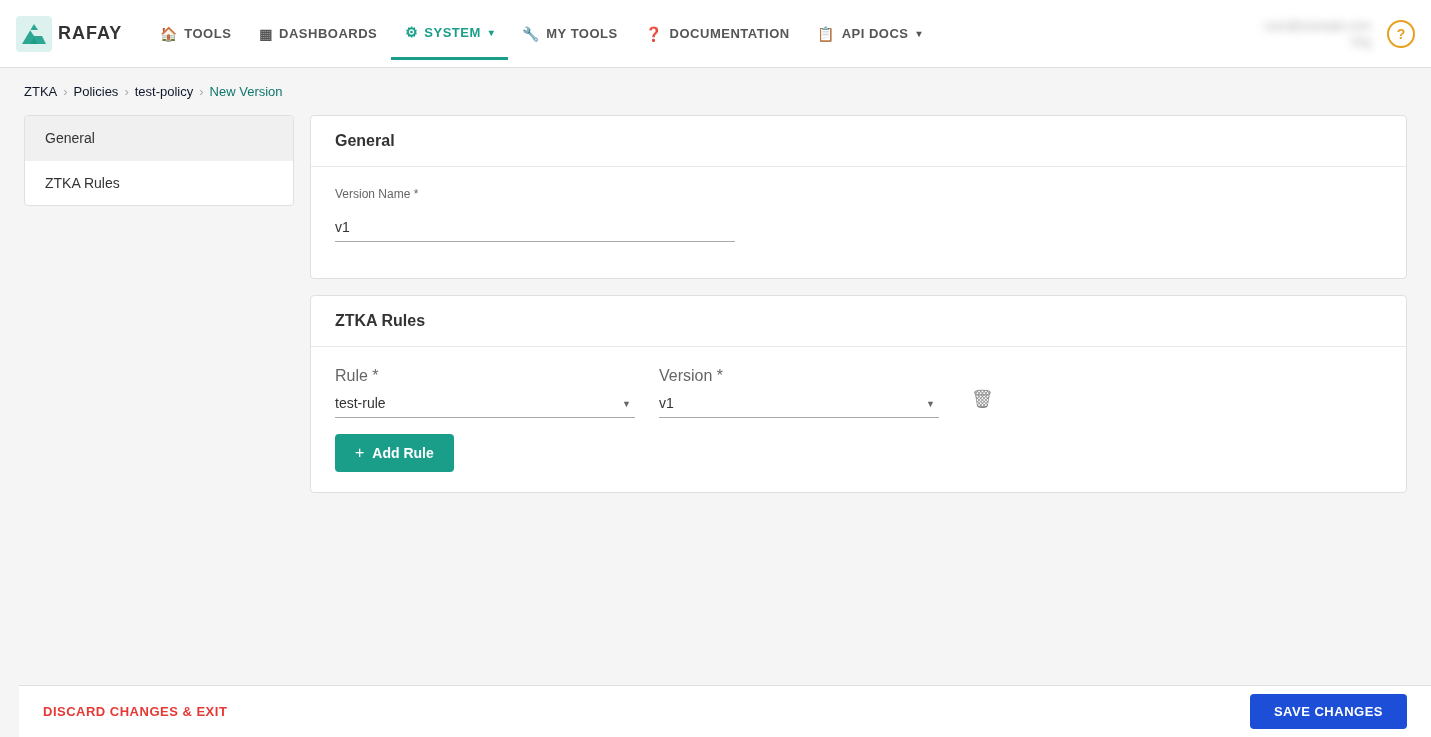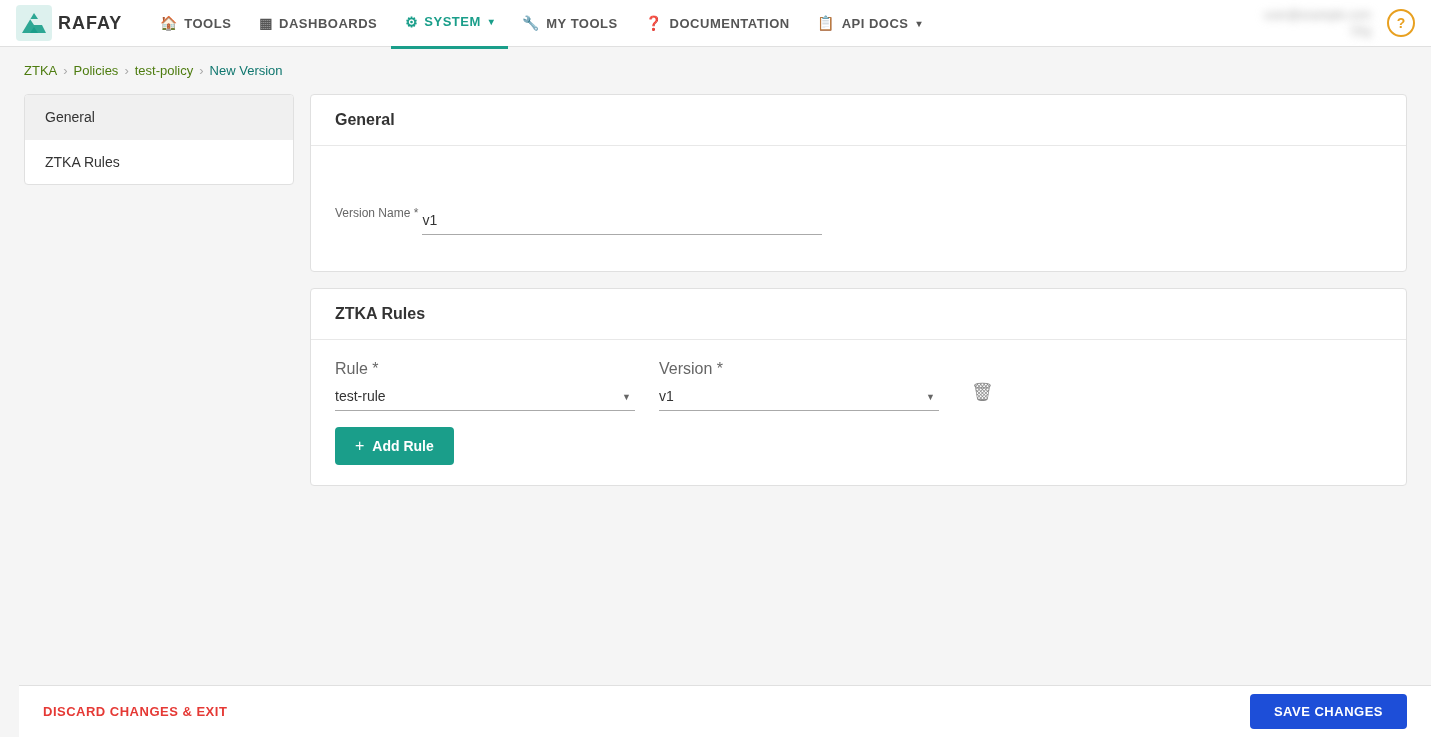--- a/index.html
+++ b/index.html
@@ -2,21 +2,21 @@
 <html><head>
   <meta charset="utf-8">
   <style>
     * { box-sizing: border-box; margin: 0; padding: 0; }
     body { font-family: 'Segoe UI', Arial, sans-serif; background: #f5f5f5; color: #333; font-size: 14px; min-height: 737px; display: flex; flex-direction: column; }
 
     
     .navbar {
       background: #fff;
       border-bottom: 1px solid #e0e0e0;
-      height: 47px;
+      height: 68px;
       display: flex;
       align-items: center;
       padding: 0 16px;
       gap: 0;
       flex-shrink: 0;
     }
     .navbar .logo {
       display: flex;
       align-items: center;
       gap: 6px;
@@ -75,21 +75,21 @@
 
     
     .breadcrumb {
       padding: 16px 24px 8px 24px;
       display: flex;
       align-items: center;
       gap: 6px;
       font-size: 13px;
       color: #666;
     }
-    .breadcrumb a { color: #4d7c0f; text-decoration: none; cursor: pointer; }
+    .breadcrumb a { color: #0f172a; text-decoration: none; cursor: pointer; }
     .breadcrumb .sep { color: #aaa; }
     .breadcrumb .current { color: #0f766e; }
 
     
     .main-content {
       flex: 1;
       display: flex;
       padding: 8px 24px 80px 24px;
       gap: 16px;
       align-items: flex-start;
@@ -135,24 +135,23 @@
       font-weight: 600;
       color: #333;
     }
     .section-body {
       padding: 20px 24px;
     }
 
     
     .field-group {
       display: flex;
-      flex-direction: row;
-      gap: 4px;
+      flex-direction: column;
+      gap: 12px;
       margin-bottom: 16px;
-      margin-top: 40px;
     }
     .field-label {
       font-size: 12px;
       color: #666;
       font-weight: 500;
     }
     .field-input {
       border: none;
       border-bottom: 1px solid #aaa;
       padding: 6px 0;

